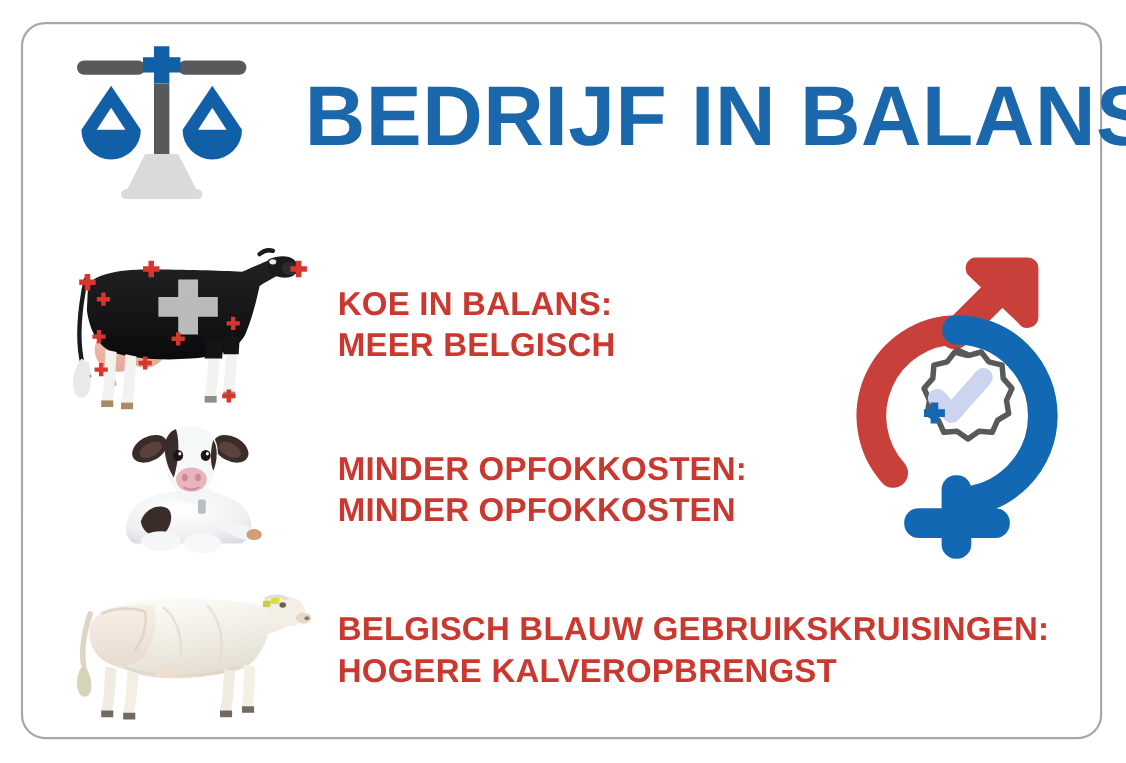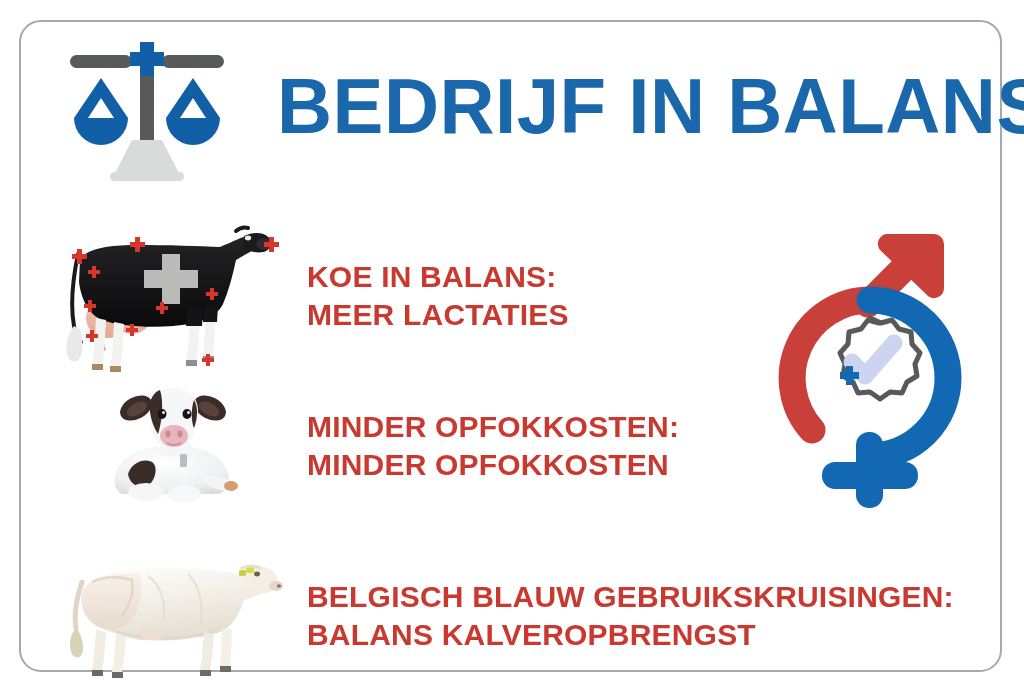--- a/index.html
+++ b/index.html
@@ -89,21 +89,21 @@
   .row-text .line { display: block; }
 
   #row-1 { top: 218px; height: 165px; }
   #row-1 .row-media { left: 48px; top: 0px; width: 250px; height: 165px; }
   #row-1 .row-text  { left: 307px; top: 40px; }
 
   #row-2 { top: 382px; height: 130px; }
   #row-2 .row-media { left: 88px; top: 0px; width: 180px; height: 125px; }
   #row-2 .row-text  { left: 307px; top: 26px; }
 
-  #row-3 { top: 546px; height: 145px; }
+  #row-3 { top: 522px; height: 145px; }
   #row-3 .row-media { left: 48px; top: 8px; width: 250px; height: 130px; }
   #row-3 .row-text  { left: 307px; top: 32px; }
 
   
   .gender-symbol {
     position: absolute;
     left: 772px;
     top: 226px;
     width: 196px;
     height: 288px;
@@ -208,21 +208,21 @@
           <path d="M88 106 h4 v-4 h4 v4 h4 v4 h-4 v4 h-4 v-4 h-4 z" transform="translate(-10,4)"></path>
           <path d="M108 88 h4 v-4 h4 v4 h4 v4 h-4 v4 h-4 v-4 h-4 z"></path>
           <path d="M160 78 h4 v-4 h4 v4 h4 v4 h-4 v4 h-4 v-4 h-4 z" transform="translate(-2,-4)"></path>
           <path d="M160 140 h4 v-4 h4 v4 h4 v4 h-4 v4 h-4 v-4 h-4 z" transform="translate(-6,0)"></path>
           <path d="M212 28 h5 v-5 h5 v5 h5 v5 h-5 v5 h-5 v-5 h-5 z" transform="translate(4,-4)"></path>
         </g>
       </svg>
     </div>
     <div class="row-text">
       <span class="line">KOE IN BALANS:</span>
-      <span class="line">MEER LACTATIES</span>
+      <span class="line">MEER BELGISCH</span>
     </div>
   </div>
 
   <div class="row" id="row-2">
     <div class="row-media">
       <svg width="180" height="125" viewBox="0 0 180 125" xmlns="http://www.w3.org/2000/svg">
         <defs>
           <radialGradient id="calfBody" cx="45%" cy="35%" r="75%">
             <stop offset="0%" stop-color="#ffffff"></stop>
             <stop offset="70%" stop-color="#eef0f1"></stop>
@@ -333,21 +333,21 @@
         <path d="M156 78 L154 104 L152 116 L162 116 L164 104 L166 80 Z" fill="#f0ece1"></path>
         <path d="M152 116 h11 v6 h-11 z" fill="#6f6a62"></path>
         <path d="M174 74 L173 100 L172 112 L182 112 L183 100 L184 76 Z" fill="#f4f0e5"></path>
         <path d="M172 112 h11 v6 h-11 z" fill="#6f6a62"></path>
 
         <ellipse cx="104" cy="80" rx="12" ry="6" fill="#ecdfd2"></ellipse>
       </svg>
     </div>
     <div class="row-text">
       <span class="line">BELGISCH BLAUW GEBRUIKSKRUISINGEN:</span>
-      <span class="line">BALANS KALVEROPBRENGST</span>
+      <span class="line">HOGERE KALVEROPBRENGST</span>
     </div>
   </div>
 
   <div class="gender-symbol">
     <svg width="196" height="288" viewBox="0 0 196 288" xmlns="http://www.w3.org/2000/svg">
 
       <g>
         <path d="M98 74
                  A 78 78 0 0 0 40 204" stroke="#c9403a" stroke-width="27" fill="none" stroke-linecap="round"></path>
 

